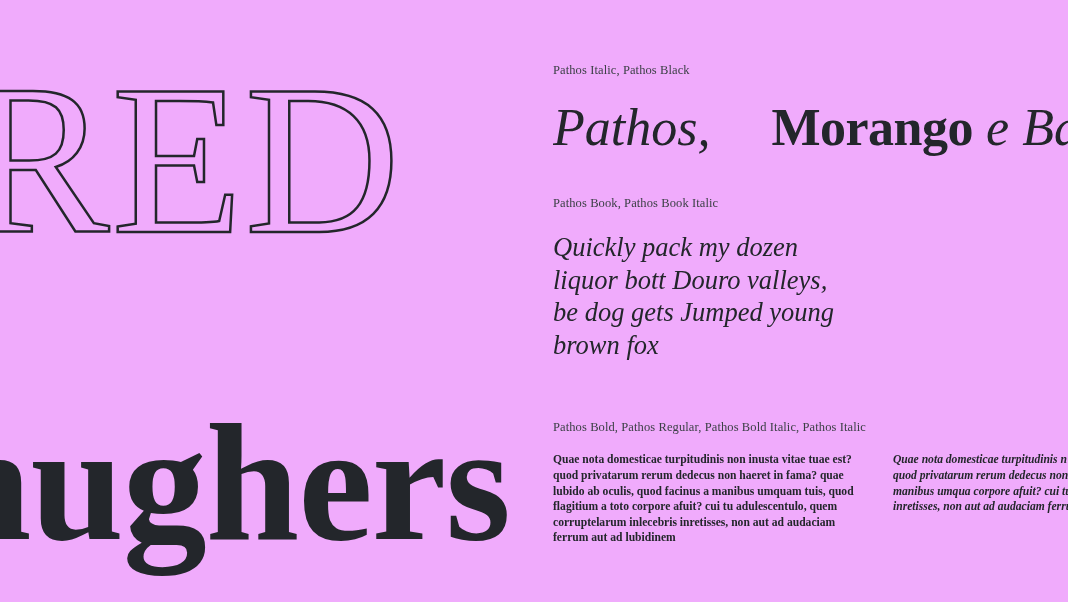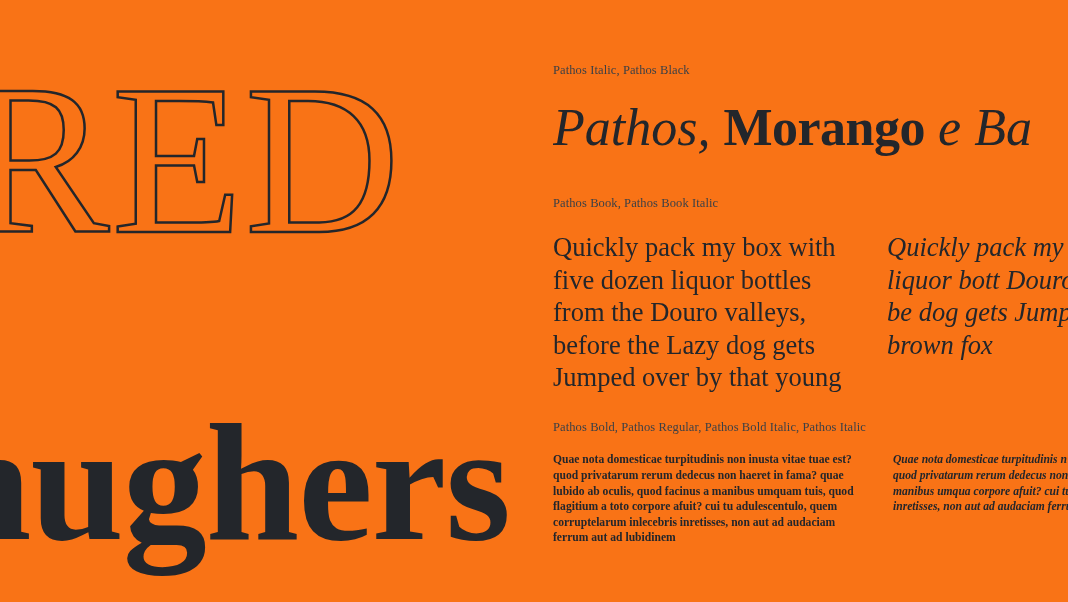--- a/index.html
+++ b/index.html
@@ -12,21 +12,21 @@
     background: #f4f4f2;
     font-family: "Liberation Serif", serif;
     overflow: hidden;
     position: relative;
   }
 
   .page {
     position: relative;
     width: 1068px;
     height: 602px;
-    background: #f97316;
+    background: #f0abfc;
     overflow: hidden;
   }
 
   
   .left-col {
     position: absolute;
     left: 0;
     top: 0;
     width: 520px;
     height: 602px;
@@ -94,20 +94,21 @@
     white-space: nowrap;
   }
   .gelado-line .ital {
     font-style: italic;
     font-weight: 400;
   }
   .gelado-line .black {
     font-weight: 700;
     font-style: normal;
     letter-spacing: -0.5px;
+    margin-left: 48px;
   }
 
   
   .block-pangram {
     position: absolute;
     top: 196px;
     left: 0;
     width: 560px;
   }
   .pangram-cols {
@@ -184,21 +185,20 @@
       <div class="gelado-line">
         <span class="ital">Pathos,</span>
         <span class="black">Morango</span>
         <span class="ital">e Ba</span>
       </div>
     </div>
 
     <div class="block-pangram">
       <div class="caption">Pathos Book, Pathos Book Italic</div>
       <div class="pangram-cols">
-        <div class="pangram">Quickly pack my box with five dozen liquor bottles from the Douro valleys, before the Lazy dog gets Jumped over by that young</div>
         <div class="pangram italic">Quickly pack my dozen liquor bott Douro valleys, be dog gets Jumped young brown fox</div>
       </div>
     </div>
 
     <div class="block-body">
       <div class="caption">Pathos Bold, Pathos Regular, Pathos Bold Italic, Pathos Italic</div>
       <div class="body-cols">
         <div class="body-col">
           <span class="lead">Quae nota domesticae turpitudinis non inusta vitae tuae est?</span>
           <span class="para">quod privatarum rerum dedecus non haeret in fama? quae lubido ab oculis, quod facinus a manibus umquam tuis, quod flagitium a toto corpore afuit? cui tu adulescentulo, quem corruptelarum inlecebris inretisses, non aut ad audaciam ferrum aut ad lubidinem</span>

